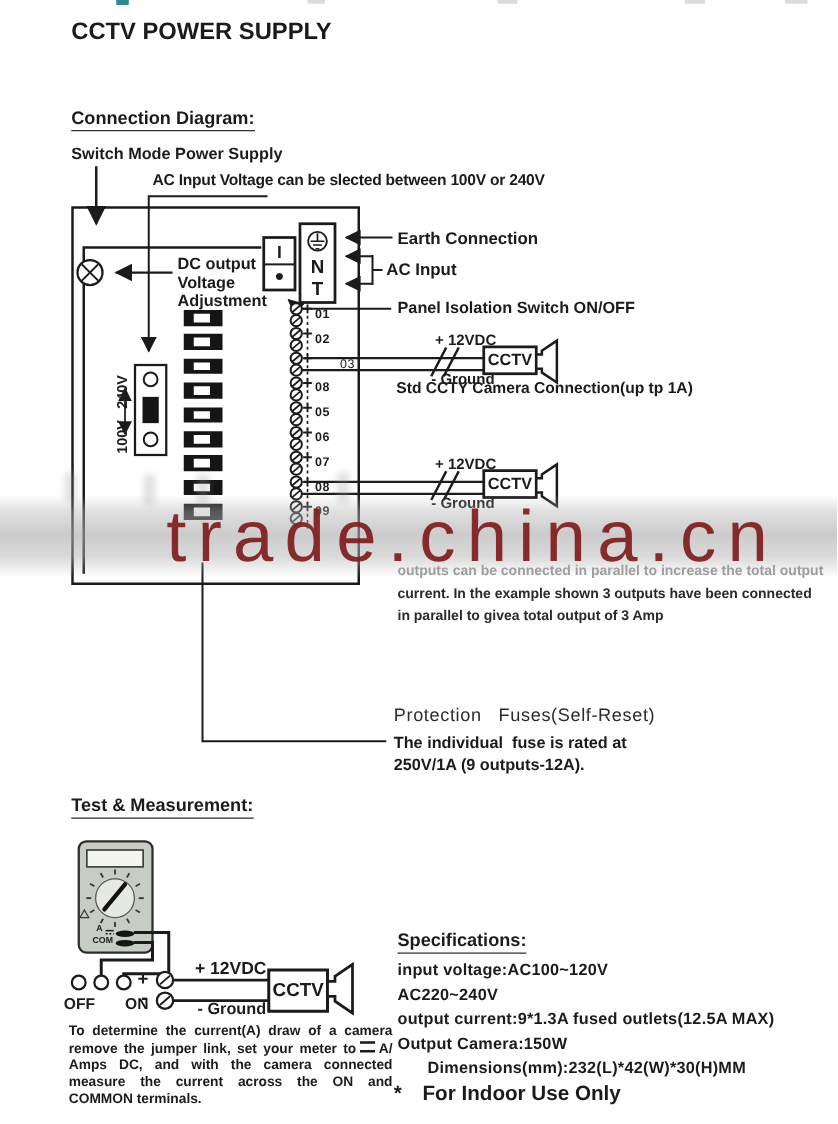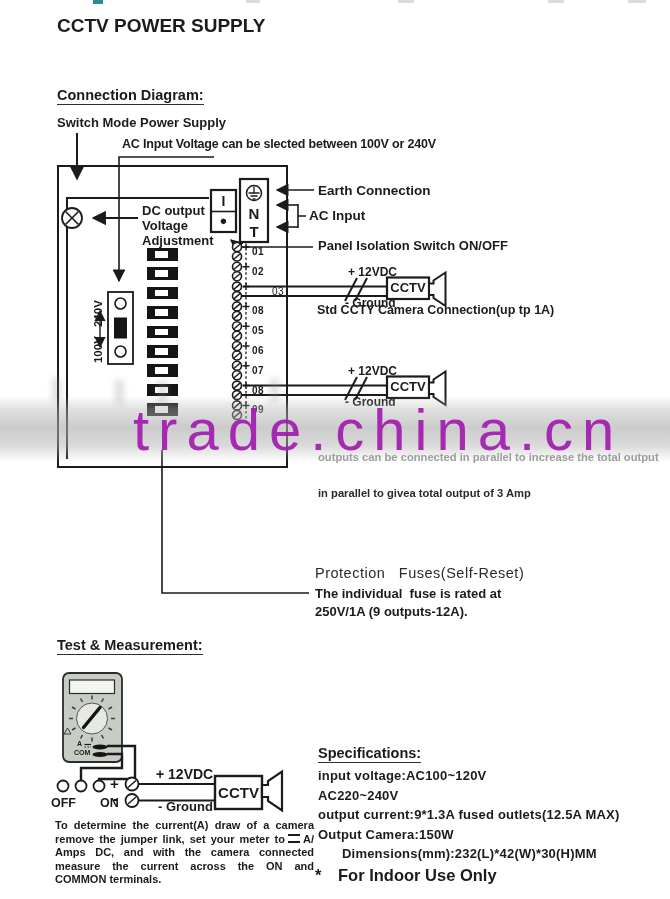--- a/index.html
+++ b/index.html
@@ -9,21 +9,21 @@
   .p{white-space:normal;}
   .u{border-bottom:1.6px solid #2f2f2f;padding-bottom:1px;}
   svg.lines{position:absolute;left:0;top:0;z-index:1;}
   .fuse{position:absolute;left:147px;width:31px;height:12.5px;background:#151515;z-index:2;}
   .fuse span{position:absolute;left:8px;top:3px;width:13px;height:6.5px;background:#fff;display:block;}
   .edge{position:absolute;top:0;height:4px;z-index:3;}
   .band{position:absolute;left:0;top:396px;width:670px;height:66px;z-index:5;
         background:linear-gradient(180deg,rgba(195,195,195,0) 0%,rgba(180,180,180,.42) 20%,
         rgba(172,172,172,.62) 48%,rgba(178,178,178,.48) 75%,rgba(200,200,200,0) 100%);}
   .wmtext{position:absolute;left:133px;top:401px;font-size:58px;line-height:58px;letter-spacing:9px;
-        color:#a21caf;z-index:6;filter:blur(.6px);opacity:.92;font-weight:400;}
+        color:#7f1d1d;z-index:6;filter:blur(.6px);opacity:.92;font-weight:400;}
   .smear{position:absolute;width:9px;height:24px;background:rgba(150,150,150,.30);filter:blur(3px);z-index:4;}
   .dcsym{display:inline-block;width:12px;height:5px;border-top:2px solid #1b1b1b;
          border-bottom:2px solid #1b1b1b;margin:0 3px;}
   .rot{transform:rotate(-90deg);text-align:center;}
 </style>
 </head>
 <body>
 
 <div class="stage">
 
@@ -229,20 +229,21 @@
 
   <div class="t" style="left:348px;top:266px;font-size:12px;font-weight:700;">+ 12VDC</div>
   <div class="t" style="left:345px;top:297px;font-size:12px;font-weight:700;">- Ground</div>
   <div class="t" style="left:387px;top:281px;width:42px;text-align:center;font-size:13px;font-weight:800;">CCTV</div>
   <div class="t" style="left:317px;top:303px;font-size:12.5px;font-weight:700;">Std CCTY Camera Connection(up tp 1A)</div>
   <div class="t" style="left:348px;top:365px;font-size:12px;font-weight:700;">+ 12VDC</div>
   <div class="t" style="left:345px;top:396px;font-size:12px;font-weight:700;">- Ground</div>
   <div class="t" style="left:387px;top:380px;width:42px;text-align:center;font-size:13px;font-weight:800;">CCTV</div>
 
   <div class="t" style="left:318px;top:451px;font-size:11.2px;font-weight:600;color:#9a9a9a;">outputs can be connected in parallel to increase the total output</div>
+  <div class="t" style="left:318px;top:469px;font-size:11.2px;font-weight:600;color:#2a2a2a;">current. In the example shown 3 outputs have been connected</div>
   <div class="t" style="left:318px;top:487px;font-size:11.2px;font-weight:600;color:#2a2a2a;">in parallel to givea total output of 3 Amp</div>
 
   <div class="t" style="left:315px;top:565px;font-size:14.5px;font-weight:400;letter-spacing:.5px;color:#2b2b2b;white-space:pre;">Protection   Fuses(Self-Reset)</div>
   <div class="t" style="left:315px;top:587px;font-size:13px;font-weight:800;white-space:pre;">The individual  fuse is rated at</div>
   <div class="t" style="left:315px;top:605px;font-size:13px;font-weight:800;">250V/1A (9 outputs-12A).</div>
 
   <div class="smear" style="left:52px;top:378px;"></div>
   <div class="smear" style="left:115px;top:380px;"></div>
   <div class="smear" style="left:158px;top:380px;"></div>
   <div class="smear" style="left:270px;top:378px;"></div>

